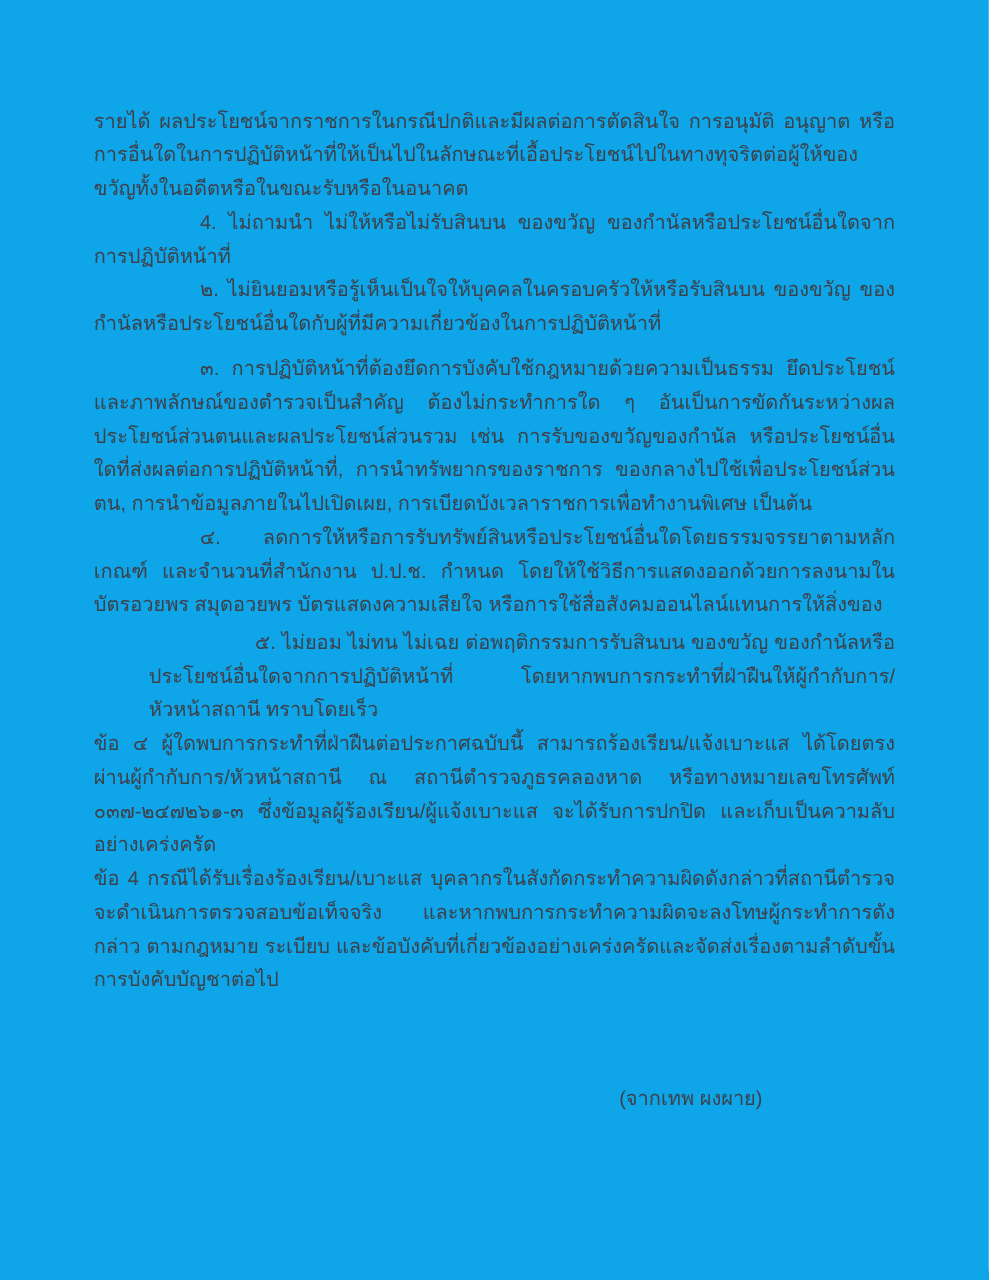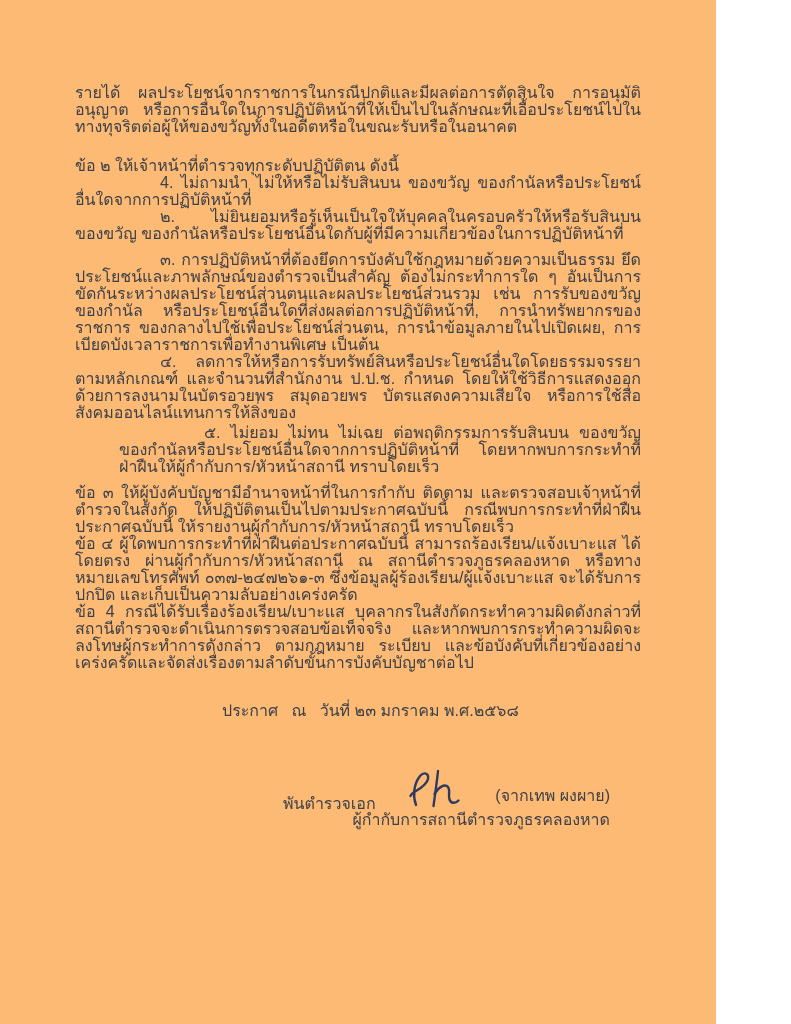--- a/index.html
+++ b/index.html
@@ -9,27 +9,27 @@
   body {
     width: 791px;
     height: 1024px;
     position: relative;
     font-family: "Liberation Sans", "DejaVu Sans", sans-serif;
     overflow: hidden;
   }
   .page {
     position: absolute;
     top: 0; left: 0;
-    width: 716px;
+    width: 791px;
     height: 1024px;
-    background: #fdba74;
+    background: #0ea5e9;
     padding: 84px 75px 40px 75px;
     color: #3d4149;
     font-size: 16px;
-    line-height: 17px;
+    line-height: 27px;
   }
   .para {
     text-align: justify;
     text-justify: inter-word;
   }
   .para.item {
     text-indent: 85px;
   }
   .mt-blank  { margin-top: 22px; }  
   .mt-small  { margin-top: 9px; }   
@@ -70,48 +70,34 @@
   .sig-name  { top: 44px; }
   .sig-title { top: 68px; }
 </style>
 </head>
 <body>
 
 <div class="page">
 
   <p class="para">รายได้ ผลประโยชน์จากราชการในกรณีปกติและมีผลต่อการตัดสินใจ การอนุมัติ อนุญาต หรือการอื่นใดในการปฏิบัติหน้าที่ให้เป็นไปในลักษณะที่เอื้อประโยชน์ไปในทางทุจริตต่อผู้ให้ของขวัญทั้งในอดีตหรือในขณะรับหรือในอนาคต</p>
 
-  <p class="para mt-blank">ข้อ ๒ ให้เจ้าหน้าที่ตำรวจทุกระดับปฏิบัติตน ดังนี้</p>
 
   <p class="para item">4. ไม่ถามนำ ไม่ให้หรือไม่รับสินบน ของขวัญ ของกำนัลหรือประโยชน์อื่นใดจากการปฏิบัติหน้าที่</p>
 
   <p class="para item">๒. ไม่ยินยอมหรือรู้เห็นเป็นใจให้บุคคลในครอบครัวให้หรือรับสินบน ของขวัญ ของกำนัลหรือประโยชน์อื่นใดกับผู้ที่มีความเกี่ยวข้องในการปฏิบัติหน้าที่</p>
 
   <p class="para item mt-small">๓. การปฏิบัติหน้าที่ต้องยึดการบังคับใช้กฎหมายด้วยความเป็นธรรม ยึดประโยชน์และภาพลักษณ์ของตำรวจเป็นสำคัญ ต้องไม่กระทำการใด ๆ อันเป็นการขัดกันระหว่างผลประโยชน์ส่วนตนและผลประโยชน์ส่วนรวม เช่น การรับของขวัญของกำนัล หรือประโยชน์อื่นใดที่ส่งผลต่อการปฏิบัติหน้าที่, การนำทรัพยากรของราชการ ของกลางไปใช้เพื่อประโยชน์ส่วนตน, การนำข้อมูลภายในไปเปิดเผย, การเบียดบังเวลาราชการเพื่อทำงานพิเศษ เป็นต้น</p>
 
   <p class="para item">๔. ลดการให้หรือการรับทรัพย์สินหรือประโยชน์อื่นใดโดยธรรมจรรยาตามหลักเกณฑ์ และจำนวนที่สำนักงาน ป.ป.ช. กำหนด โดยให้ใช้วิธีการแสดงออกด้วยการลงนามในบัตรอวยพร สมุดอวยพร บัตรแสดงความเสียใจ หรือการใช้สื่อสังคมออนไลน์แทนการให้สิ่งของ</p>
 
   <p class="para item mt-tiny">๕. ไม่ยอม ไม่ทน ไม่เฉย ต่อพฤติกรรมการรับสินบน ของขวัญ ของกำนัลหรือประโยชน์อื่นใดจากการปฏิบัติหน้าที่ โดยหากพบการกระทำที่ฝ่าฝืนให้ผู้กำกับการ/หัวหน้าสถานี ทราบโดยเร็ว</p>
 
-  <p class="para mt-small">ข้อ ๓ ให้ผู้บังคับบัญชามีอำนาจหน้าที่ในการกำกับ ติดตาม และตรวจสอบเจ้าหน้าที่ตำรวจในสังกัด  ให้ปฏิบัติตนเป็นไปตามประกาศฉบับนี้ กรณีพบการกระทำที่ฝ่าฝืนประกาศฉบับนี้ ให้รายงานผู้กำกับการ/หัวหน้าสถานี ทราบโดยเร็ว</p>
 
   <p class="para mt-med">ข้อ ๔ ผู้ใดพบการกระทำที่ฝ่าฝืนต่อประกาศฉบับนี้ สามารถร้องเรียน/แจ้งเบาะแส ได้โดยตรง ผ่านผู้กำกับการ/หัวหน้าสถานี ณ สถานีตำรวจภูธรคลองหาด หรือทางหมายเลขโทรศัพท์ ๐๓๗-๒๔๗๒๖๑-๓  ซึ่งข้อมูลผู้ร้องเรียน/ผู้แจ้งเบาะแส จะได้รับการปกปิด และเก็บเป็นความลับอย่างเคร่งครัด</p>
 
   <p class="para mt-med">ข้อ 4 กรณีได้รับเรื่องร้องเรียน/เบาะแส บุคลากรในสังกัดกระทำความผิดดังกล่าวที่สถานีตำรวจจะดำเนินการตรวจสอบข้อเท็จจริง และหากพบการกระทำความผิดจะลงโทษผู้กระทำการดังกล่าว  ตามกฎหมาย ระเบียบ และข้อบังคับที่เกี่ยวข้องอย่างเคร่งครัดและจัดส่งเรื่องตามลำดับขั้นการบังคับบัญชาต่อไป</p>
 
-  <p class="date-line">ประกาศ   ณ   วันที่ ๒๓ มกราคม พ.ศ.๒๕๖๘</p>
 
   <div class="sig-block">
-    <div class="sig-row">
-      <span class="sig-rank">พันตำรวจเอก</span>
-      <span class="sig-scribble">
-        <svg width="62" height="46" viewBox="0 0 62 46" fill="none" xmlns="http://www.w3.org/2000/svg">
-          <path d="M12 38 C9 30 9 18 16 9 C20 4.5 25 6 24 12 C23 17 17 21 12 24 C9 25.8 7 27 6.5 29" stroke="#2e3a5e" stroke-width="2.4" stroke-linecap="round" fill="none"></path>
-          <path d="M34 4 C33 14 31 28 29.5 39" stroke="#2e3a5e" stroke-width="2.4" stroke-linecap="round" fill="none"></path>
-          <path d="M30.5 27 C34 20 41 16.5 44 20 C46.5 23 44 28 45.5 32.5 C46.8 36.3 51 37 54.5 33.5" stroke="#2e3a5e" stroke-width="2.4" stroke-linecap="round" fill="none"></path>
-        </svg>
-      </span>
-    </div>
     <div class="sig-name">(จากเทพ ผงผาย)</div>
-    <div class="sig-title">ผู้กำกับการสถานีตำรวจภูธรคลองหาด</div>
   </div>
 
 </div>
 
 </body></html>

